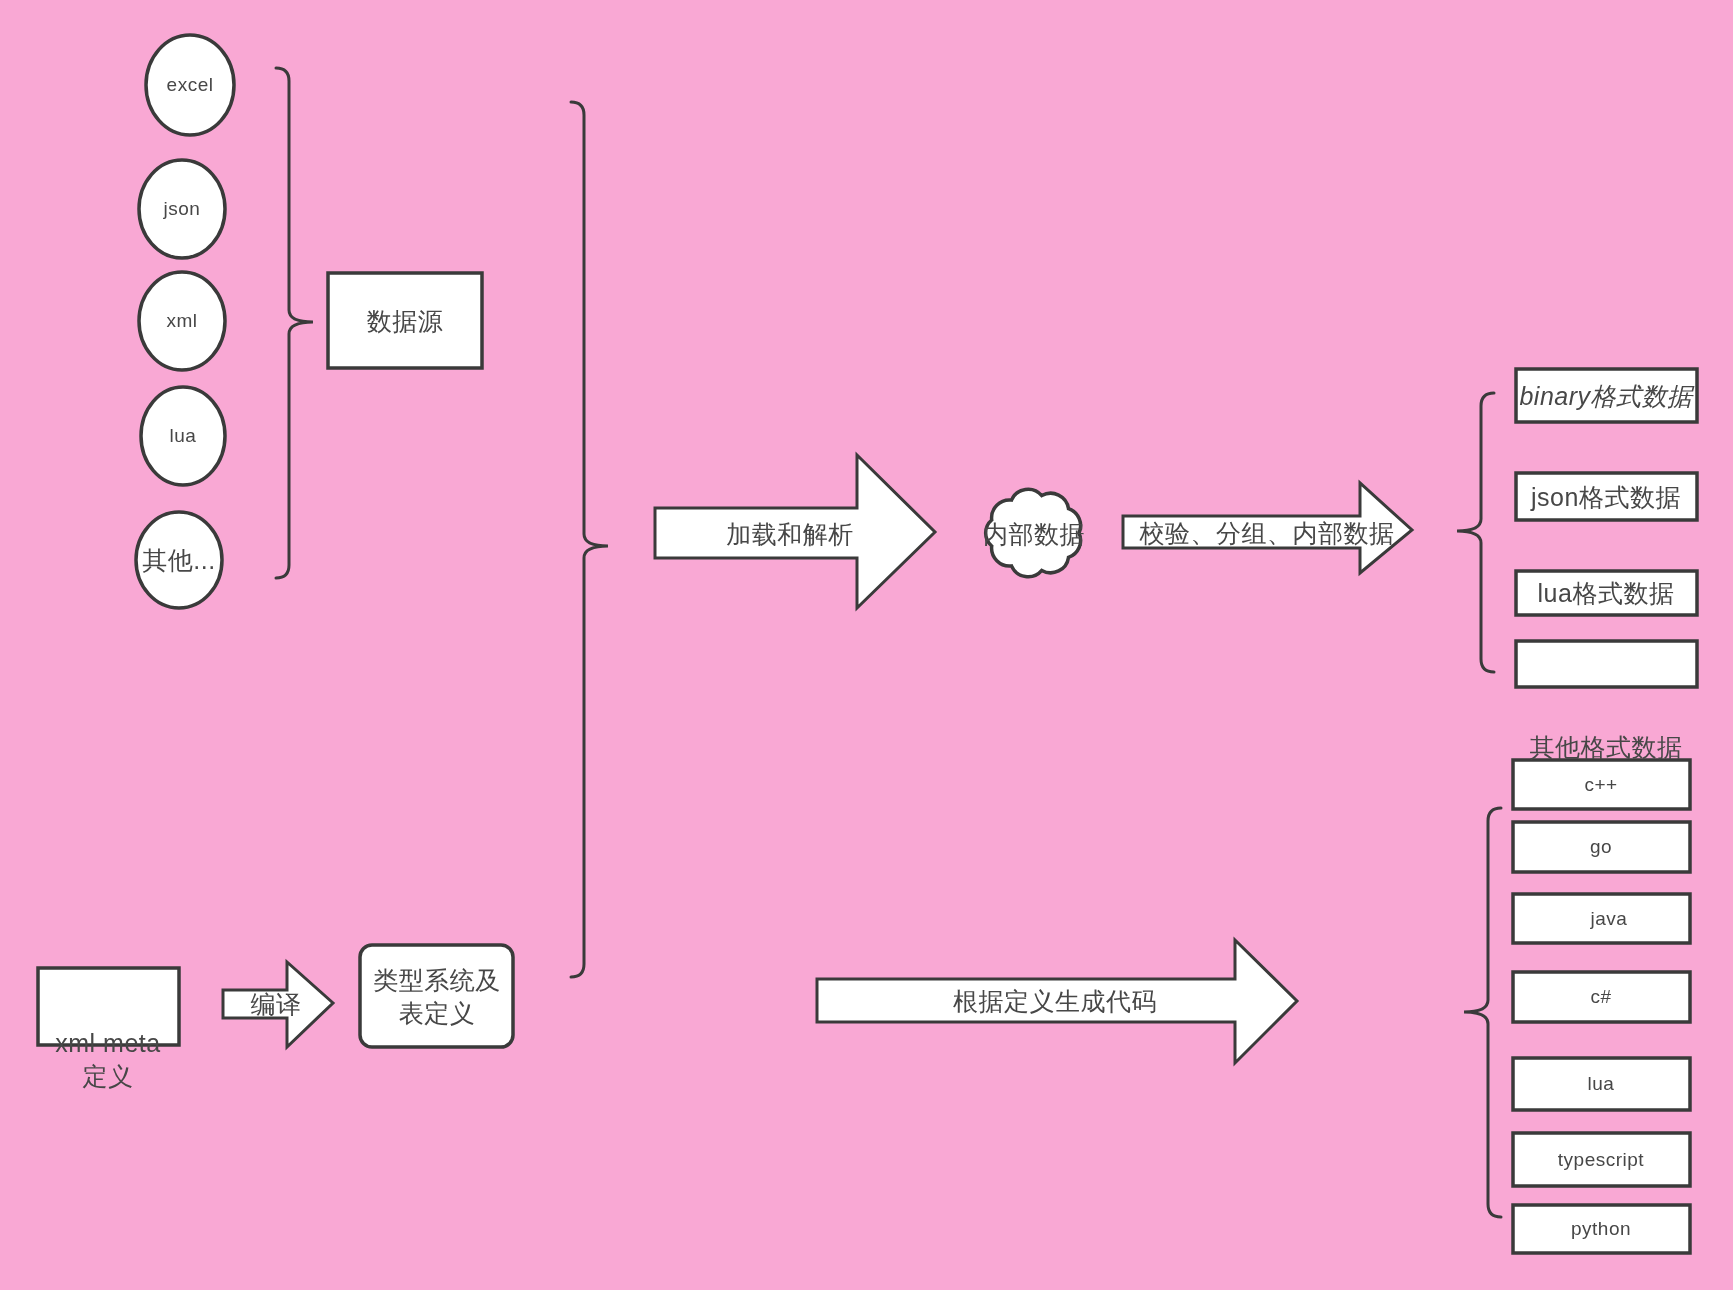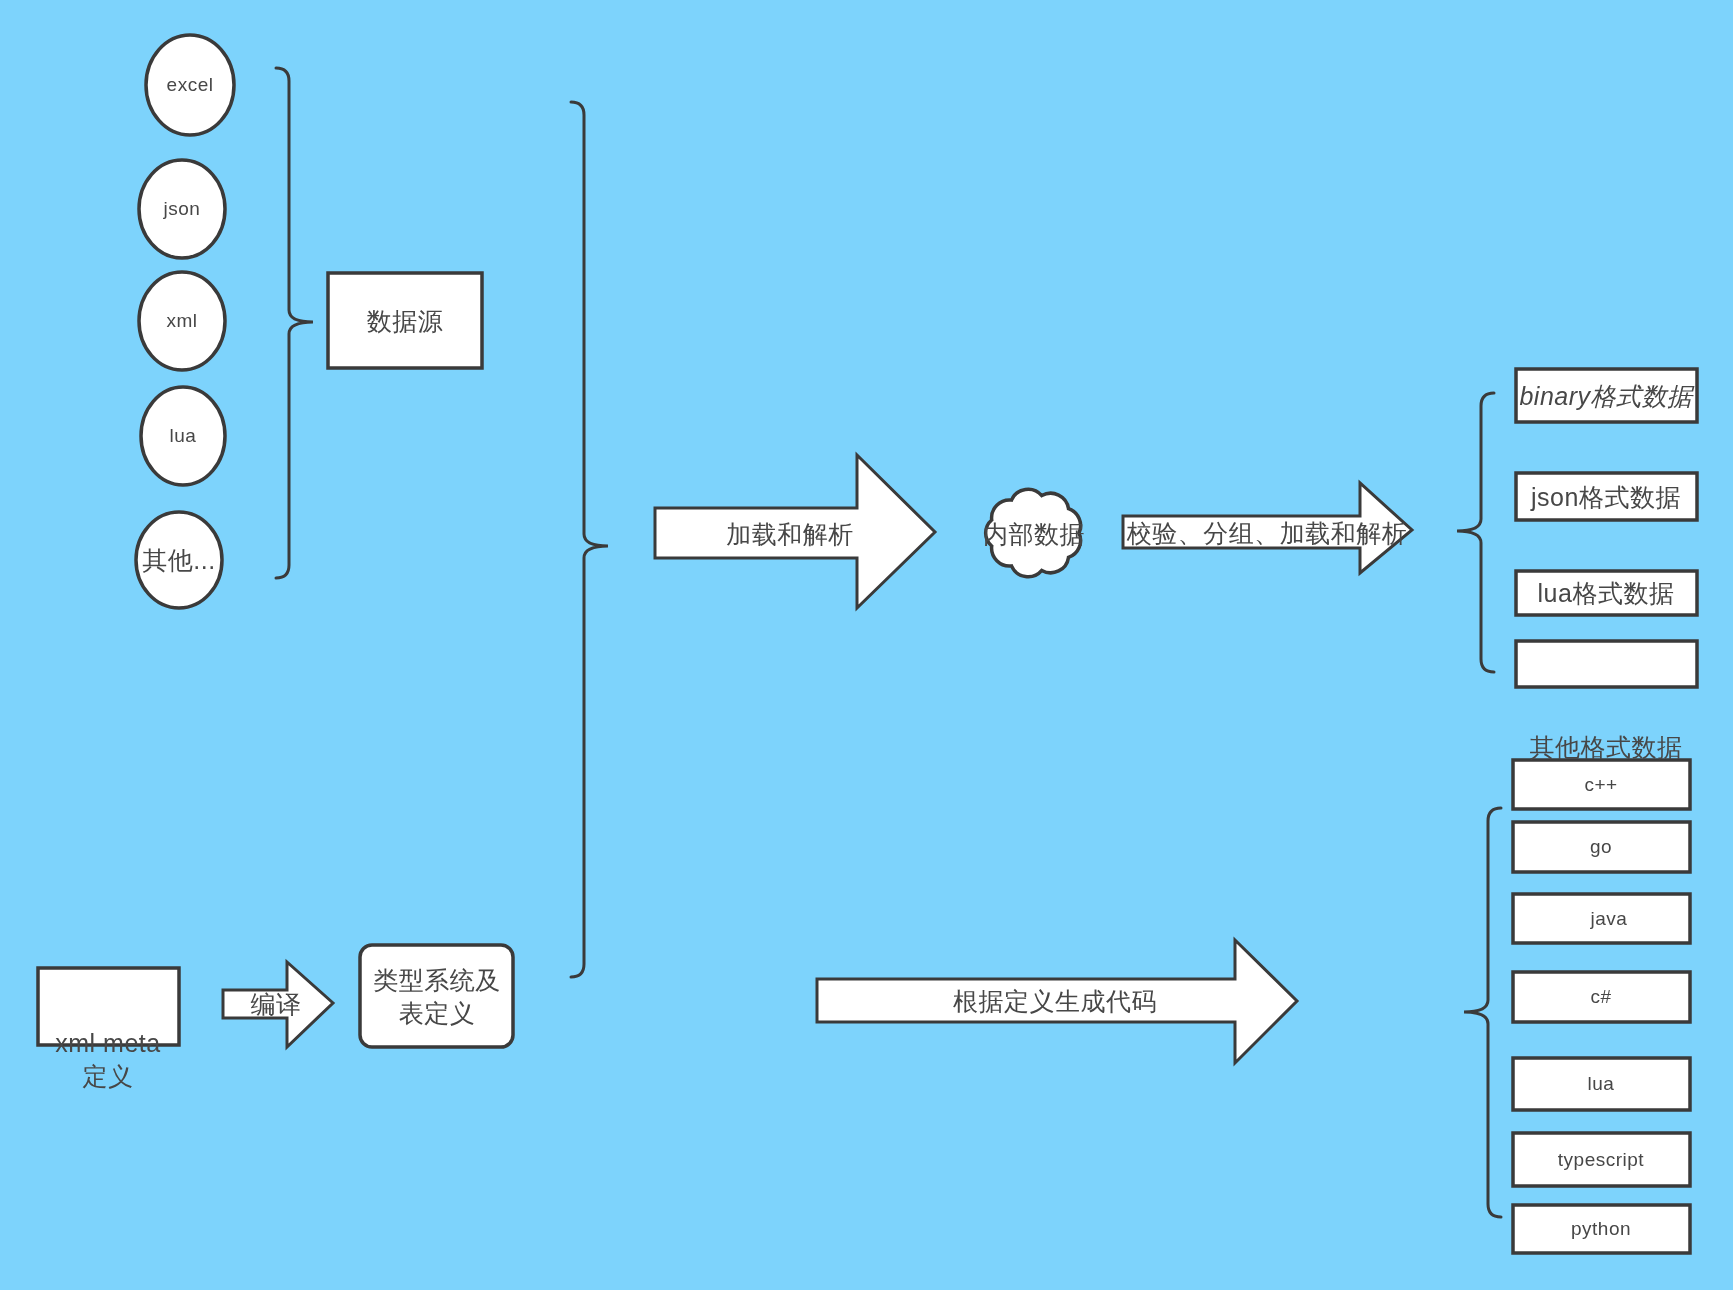--- a/index.html
+++ b/index.html
@@ -1,19 +1,19 @@
 <!DOCTYPE html>
 <html><head>
 <meta charset="utf-8">
 <style>
   html,body { margin:0; padding:0; background:#f7f7f7; }
   .canvas {
     position:relative;
     width:1733px; height:1290px;
-    background:#7dd3fc;
+    background:#f9a8d4;
     font-family:"Liberation Sans", sans-serif;
     color:#474747;
     overflow:hidden;
   }
   .canvas > svg { position:absolute; left:0; top:0; }
   .node   { fill:#ffffff; stroke:#3a3a3a; stroke-width:3.5; }
   .brace  { fill:none; stroke:#3a3a3a; stroke-width:3; stroke-linecap:round; }
   .barrow { fill:#ffffff; stroke:#3a3a3a; stroke-width:3; }
   .lbl {
     position:absolute;
@@ -90,21 +90,21 @@
   <div class="lbl" style="left:190px; top:85px;">excel</div>
   <div class="lbl" style="left:182px; top:209px;">json</div>
   <div class="lbl" style="left:182px; top:321px;">xml</div>
   <div class="lbl" style="left:183px; top:436px;">lua</div>
   <div class="lbl cjk" style="left:179px; top:560px;">其他...</div>
 
   <div class="lbl cjk" style="left:405px; top:321px;">数据源</div>
 
   <div class="lbl cjk" style="left:790px; top:534px;">加载和解析</div>
   <div class="lbl cjk" style="left:1034px; top:534px;">内部数据</div>
-  <div class="lbl cjk" style="left:1267px; top:533px;">校验、分组、加载和解析</div>
+  <div class="lbl cjk" style="left:1267px; top:533px;">校验、分组、内部数据</div>
 
   <div class="lbl cjk" style="left:1606px; top:396px;font-style:italic;">binary格式数据</div>
   <div class="lbl cjk" style="left:1606px; top:497px;">json格式数据</div>
   <div class="lbl cjk" style="left:1606px; top:593px;">lua格式数据</div>
   <div class="lbl cjk" style="left:1606px; top:704px;margin-top:43px;">其他格式数据</div>
 
   <div class="lbl cjk wrap" style="left:108px; top:1059px; width:110px;">xml meta定义</div>
   <div class="lbl cjk" style="left:276px; top:1004px;">编译</div>
   <div class="lbl cjk wrap" style="left:437px; top:996px; width:128px;">类型系统及表定义</div>
   <div class="lbl cjk" style="left:1055px; top:1001px;">根据定义生成代码</div>

